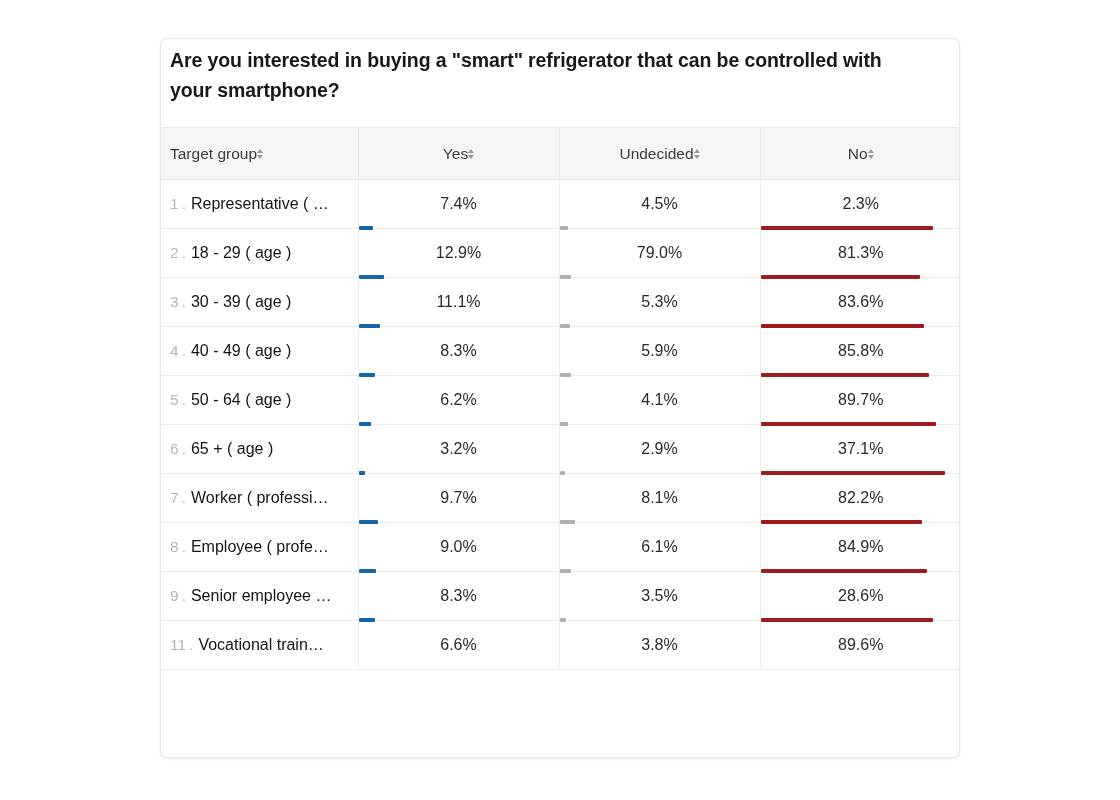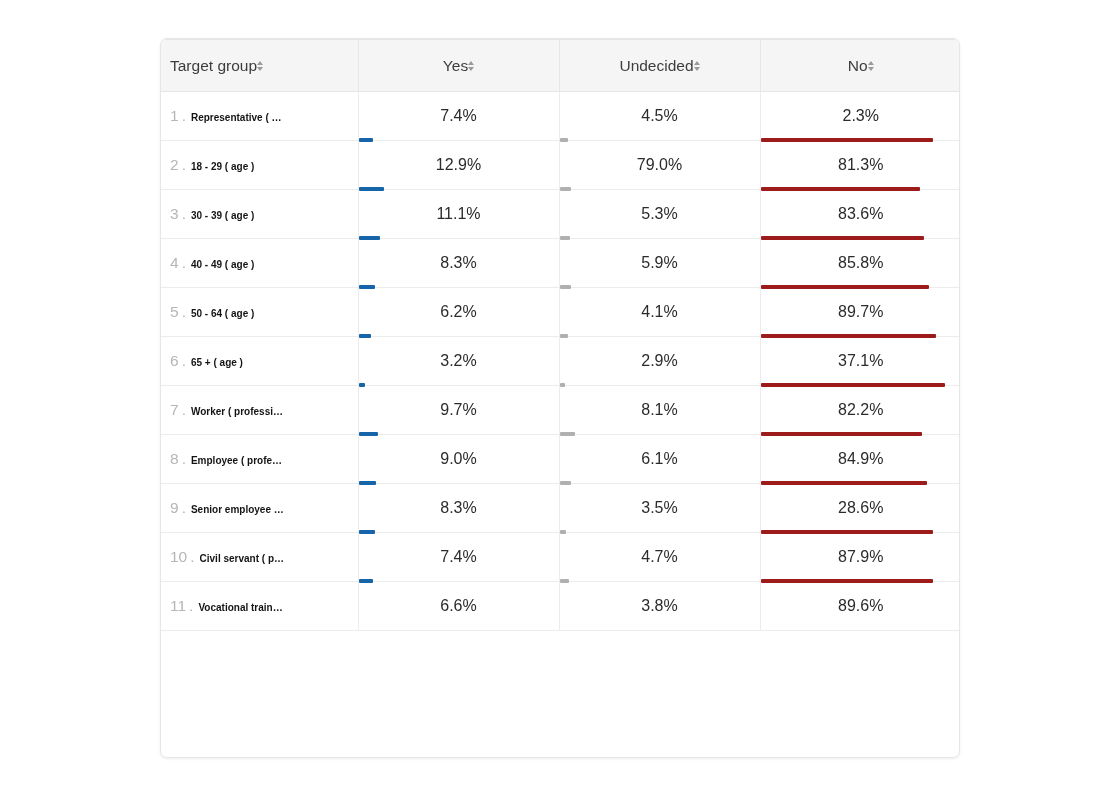--- a/index.html
+++ b/index.html
@@ -99,21 +99,21 @@
     display:flex; align-items:baseline; gap:0;
     padding-left:9px; padding-right:6px;
     white-space:nowrap; overflow:hidden;
   }
   .row-num {
     color:#b6b6b6; font-size:15.5px; font-weight:400;
     flex:0 0 auto;
   }
   .row-dot { color:#b6b6b6; font-size:15.5px; margin:0 5px 0 3px; flex:0 0 auto; }
   .row-name {
-    color:#141414; font-size:10px; font-weight:700;
+    color:#141414; font-size:16px; font-weight:400;
     overflow:hidden; text-overflow:ellipsis; white-space:nowrap;
   }
 
   .cell-val {
     text-align:center;
     font-size:16px;
     color:#2b2b2b;
     font-weight:400;
   }
 
@@ -124,20 +124,23 @@
     height:4px;
     border-radius:1px;
   }
 </style>
 </head>
 <body>
 
 <div id="card">
 
 
+  <div class="title-wrap">
+    <div class="title">Are you interested in buying a "smart" refrigerator that can be controlled with your smartphone?</div>
+  </div>
 
   <table class="grid">
     <colgroup>
       <col class="c-label">
         <col class="c-val">
         <col class="c-val">
         <col class="c-val">
     </colgroup>
     <thead>
       <tr>
@@ -365,41 +368,20 @@
             <div class="bar" style="width: 6.86px; background: rgb(176, 176, 176);"></div>
           </td>
           <td>
             <div class="cell-val">28.6%</div>
             <div class="bar" style="width: 172.872px; background: rgb(158, 27, 27);"></div>
           </td>
         </tr>
         <tr>
           <td>
             <div class="cell-label">
-              <span class="row-num">10</span>
-              <span class="row-dot">.</span>
-              <span class="row-name">Civil servant ( p…</span>
-            </div>
-          </td>
-          <td>
-            <div class="cell-val">7.4%</div>
-            <div class="bar" style="width: 14.504px; background: rgb(21, 101, 168);"></div>
-          </td>
-          <td>
-            <div class="cell-val">4.7%</div>
-            <div class="bar" style="width: 9.212px; background: rgb(176, 176, 176);"></div>
-          </td>
-          <td>
-            <div class="cell-val">87.9%</div>
-            <div class="bar" style="width: 172.284px; background: rgb(158, 27, 27);"></div>
-          </td>
-        </tr>
-        <tr>
-          <td>
-            <div class="cell-label">
               <span class="row-num">11</span>
               <span class="row-dot">.</span>
               <span class="row-name">Vocational train…</span>
             </div>
           </td>
           <td>
             <div class="cell-val">6.6%</div>
           </td>
           <td>
             <div class="cell-val">3.8%</div>

